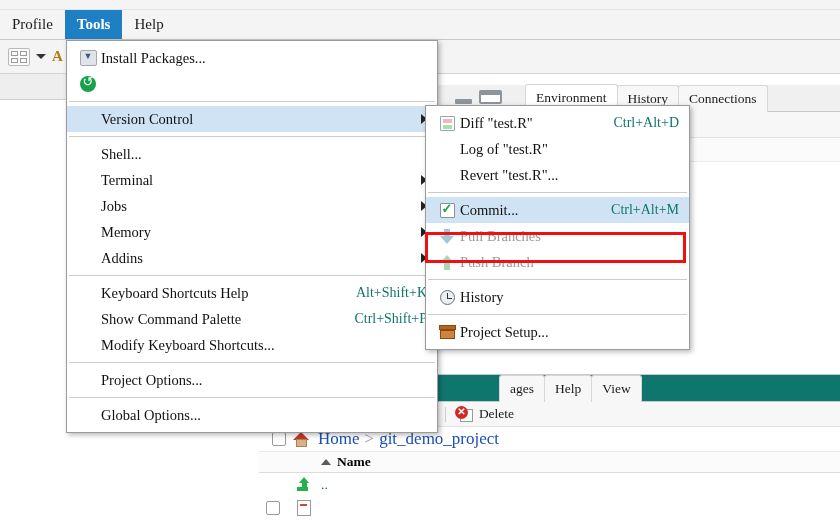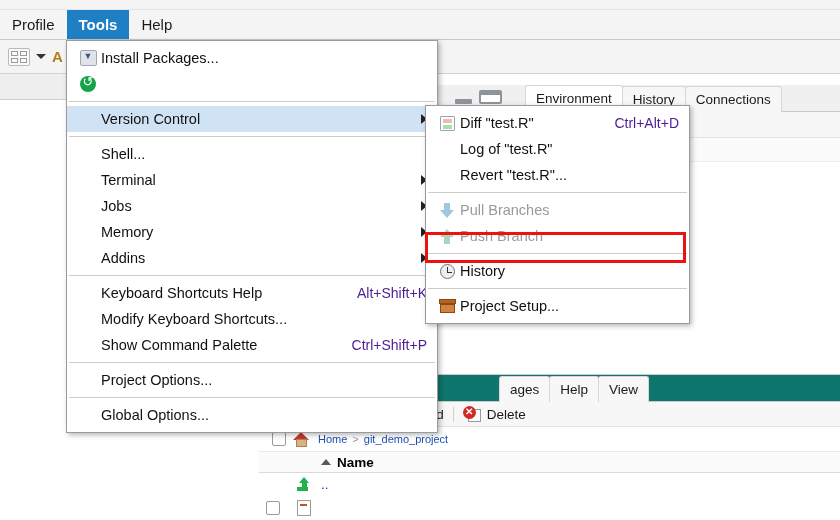--- a/index.html
+++ b/index.html
@@ -2,21 +2,21 @@
 <html><head>
 <meta charset="utf-8">
 <style>
   * { box-sizing: border-box; margin: 0; padding: 0; }
   html, body {
     width: 840px; height: 520px;
     font-family: "Liberation Sans", sans-serif;
     background: #ffffff;
     overflow: hidden;
   }
-  #root { position: relative; width: 840px; height: 428px; }
+  #root { position: relative; width: 840px; height: 428px; font-family: Liberation Serif, serif; }
 
   
   .topstrip {
     position: absolute; left: 0; top: 0; width: 840px; height: 10px;
     background: #f4f4f4; border-bottom: 1px solid #e3e3e3;
   }
   .menubar {
     position: absolute; left: 0; top: 10px; width: 840px; height: 30px;
     background: #f4f4f4; border-bottom: 1px solid #c9c9c9;
     display: flex; align-items: stretch;
@@ -93,21 +93,21 @@
     background:#0f766e; border-bottom:1px solid #c9c9c9;
     display:flex; align-items:flex-end; padding-left: 240px;
   }
   .files-toolbar {
     position:absolute; left:0; top:27px; width:581px; height:25px;
     background:#f7f7f7; border-bottom:1px solid #e2e2e2;
     display:flex; align-items:center; font-size:13.5px; color:#1a1a1a; padding-left:6px;
   }
   .files-path {
     position:absolute; left:0; top:52px; width:581px; height:24px;
-    background:#ffffff; display:flex; align-items:center; font-size:11px; padding-left:6px;
+    background:#ffffff; display:flex; align-items:center; font-size:17px; padding-left:6px;
   }
   .files-head {
     position:absolute; left:0; top:76px; width:581px; height:22px;
     background:#fbfbfb; border-top:1px solid #e8e8e8; border-bottom:1px solid #dcdcdc;
     display:flex; align-items:center; font-size:13.5px; font-weight:bold;
   }
   .files-row {
     position:absolute; left:0; width:581px; height:23px;
     display:flex; align-items:center; font-size:13.5px;
   }
@@ -157,21 +157,21 @@
   #tools-menu { left: 66px; top: 40px; width: 372px; }
   #vc-menu    { left: 425px; top: 105px; width: 265px; }
 
   .mi {
     position: relative; display: flex; align-items: center;
     height: 26px; padding: 0 10px 0 8px; font-size: 14.5px; color: #111;
     white-space: nowrap; cursor: default;
   }
   .mi .ic { width: 26px; min-width:26px; display: flex; align-items: center; justify-content: center; }
   .mi .lbl { flex: 1; }
-  .mi .acc { color: #4c1d95; font-size: 14px; padding-left: 14px; text-align: center; }
+  .mi .acc { color: #0f766e; font-size: 14px; padding-left: 14px; text-align: center; }
   .mi.hl { background: #cfe3f5; }
   .mi.dis .lbl, .mi.dis .acc { color: #9a9a9a; }
   .mi .arrow { width:0;height:0;border-top:5px solid transparent;border-bottom:5px solid transparent;
     border-left:6px solid #222; margin-left:8px;}
   .msep { height: 1px; background: #cccccc; margin: 4px 2px; }
 
   .redbox {
     position: absolute; left: 425px; top: 232px; width: 261px; height: 31px;
     border: 3px solid #ee1111; z-index: 60; pointer-events: none;
   }
@@ -379,26 +379,26 @@
       <div class="arrow"></div>
     </div>
     <div class="msep"></div>
     <div class="mi">
       <div class="ic"></div>
       <div class="lbl">Keyboard Shortcuts Help</div>
       <div class="acc">Alt+Shift+K</div>
     </div>
     <div class="mi">
       <div class="ic"></div>
-      <div class="lbl">Modify Keyboard Shortcuts...</div>
-    </div>
-    <div class="mi">
-      <div class="ic"></div>
       <div class="lbl">Show Command Palette</div>
       <div class="acc">Ctrl+Shift+P</div>
+    </div>
+    <div class="mi">
+      <div class="ic"></div>
+      <div class="lbl">Modify Keyboard Shortcuts...</div>
     </div>
     <div class="msep"></div>
     <div class="mi">
       <div class="ic"></div>
       <div class="lbl">Project Options...</div>
     </div>
     <div class="msep"></div>
     <div class="mi">
       <div class="ic"></div>
       <div class="lbl">Global Options...</div>
@@ -418,20 +418,27 @@
     </div>
     <div class="mi">
       <div class="ic"></div>
       <div class="lbl">Log of "test.R"</div>
     </div>
     <div class="mi">
       <div class="ic"></div>
       <div class="lbl">Revert "test.R"...</div>
     </div>
     <div class="msep"></div>
+    <div class="mi hl">
+      <div class="ic">
+          <div class="ic-check"></div>
+        </div>
+      <div class="lbl">Commit...</div>
+      <div class="acc">Ctrl+Alt+M</div>
+    </div>
     <div class="mi dis">
       <div class="ic">
           <div class="ic-arrow-dn">
             <div class="stem"></div>
             <div class="head"></div>
           </div>
         </div>
       <div class="lbl">Pull Branches</div>
     </div>
     <div class="mi dis">

